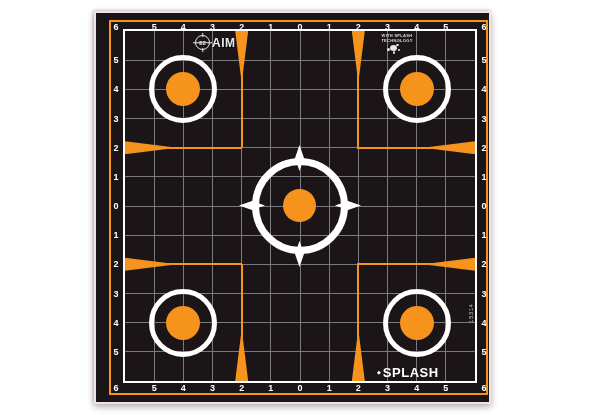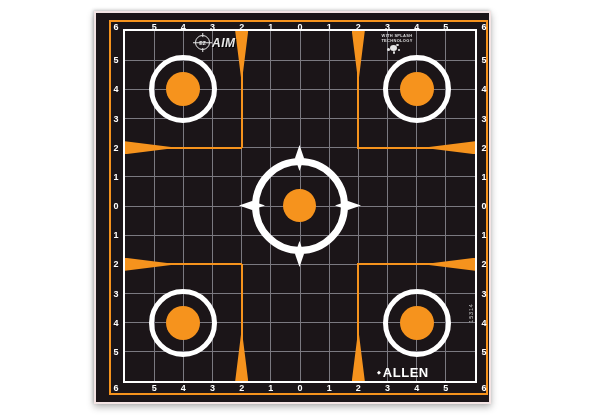--- a/index.html
+++ b/index.html
@@ -29,21 +29,21 @@
   .ezaim{position:absolute;left:99px;top:22px;display:flex;align-items:center;color:#e9e9e9;}
   .ez-reticle{position:relative;width:15px;height:15px;border:1.5px solid #e9e9e9;border-radius:50%;
               box-sizing:border-box;margin-right:2px;}
   .ez-reticle:before{content:"";position:absolute;left:50%;top:-3px;width:1.5px;height:19px;
                      background:#e9e9e9;transform:translateX(-50%);}
   .ez-reticle:after{content:"";position:absolute;top:50%;left:-3px;height:1.5px;width:19px;
                     background:#e9e9e9;transform:translateY(-50%);}
   .ez-inner{position:absolute;left:0;top:0;right:0;bottom:0;display:flex;align-items:center;
             justify-content:center;font-size:5px;font-weight:bold;background:#1b1518;border-radius:50%;
             margin:1px;}
-  .ez-aimtxt{font-style:italic;font-weight:bold;font-size:12px;letter-spacing:.5px;
+  .ez-aimtxt{font-weight:bold;font-size:12px;letter-spacing:.5px;
              text-shadow:1px 1px 0 #000;}
   .splash{position:absolute;left:277px;top:20px;width:48px;text-align:center;color:#dddddd;}
   .splash .l{font-size:4px;line-height:5px;font-weight:bold;letter-spacing:.3px;white-space:nowrap;}
   .splat{position:relative;margin:1px auto 0 14px;width:13px;height:10px;}
   .splat i{position:absolute;background:#e6e6e6;border-radius:50%;display:block;}
   .brand{position:absolute;left:281px;top:352px;display:flex;align-items:center;color:#ffffff;}
   .brand .mark{font-size:5px;margin-right:2px;line-height:5px;}
   .brand .nm{font-size:13px;font-weight:bold;letter-spacing:.5px;}
   .sku{position:absolute;left:369px;top:283px;width:11px;height:34px;}
   .sku span{position:absolute;left:50%;top:50%;transform:translate(-50%,-50%) rotate(-90deg);
@@ -79,21 +79,21 @@
           <i style="left:3px;top:1px;width:7px;height:6px;"></i>
           <i style="left:0;top:4px;width:3px;height:3px;"></i>
           <i style="left:9px;top:0;width:3px;height:2px;"></i>
           <i style="left:6px;top:7px;width:2px;height:3px;"></i>
           <i style="left:11px;top:5px;width:2px;height:2px;"></i>
         </div>
       </div>
 
       <div class="brand" style="z-index: 5;">
         <span class="mark">◆</span>
-        <span class="nm">ALLEN</span>
+        <span class="nm">SPLASH</span>
       </div>
 
       <div class="sku" style="z-index: 5;">
         <span>15314</span>
       </div>
     <div style="position: absolute; left: 57.67px; top: 18px; width: 1px; height: 350px; background: rgb(123, 121, 128);"></div>
         <div style="position: absolute; left: 29px; top: 46.67px; width: 350px; height: 1px; background: rgb(123, 121, 128);"></div>
         <div style="position: absolute; left: 86.83px; top: 18px; width: 1px; height: 350px; background: rgb(123, 121, 128);"></div>
         <div style="position: absolute; left: 29px; top: 75.83px; width: 350px; height: 1px; background: rgb(123, 121, 128);"></div>
         <div style="position: absolute; left: 116px; top: 18px; width: 1px; height: 350px; background: rgb(123, 121, 128);"></div>

